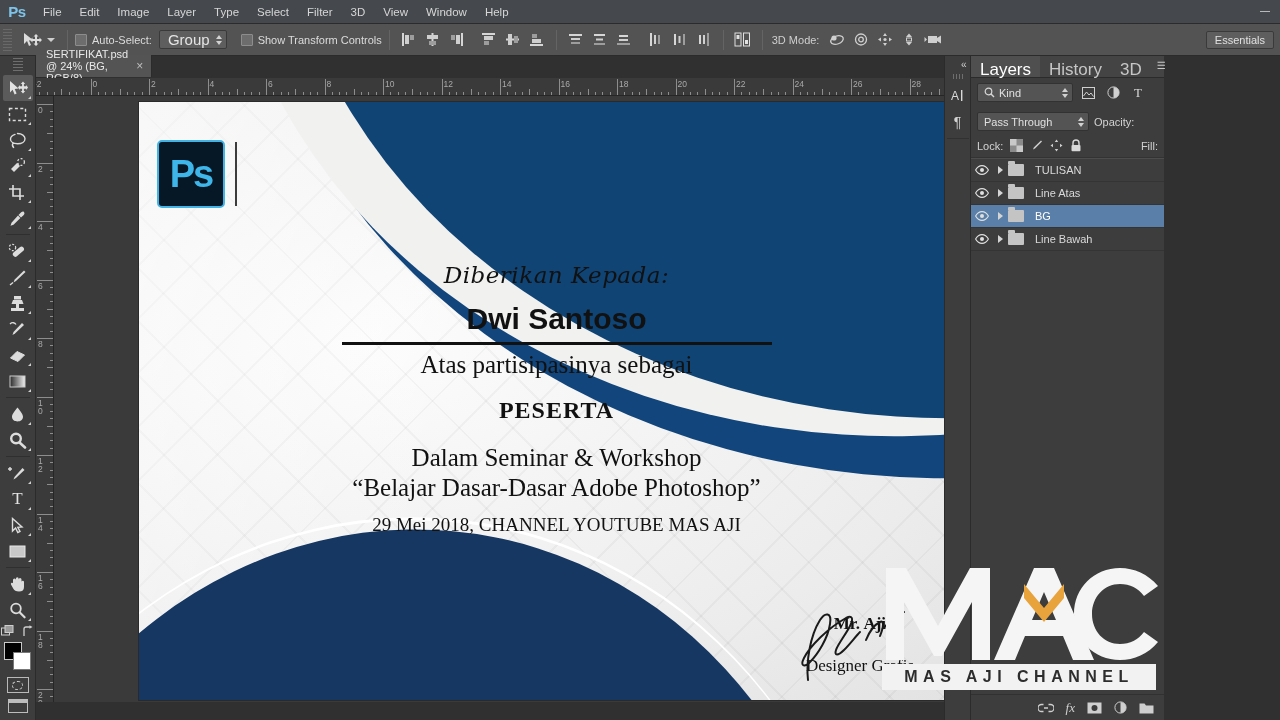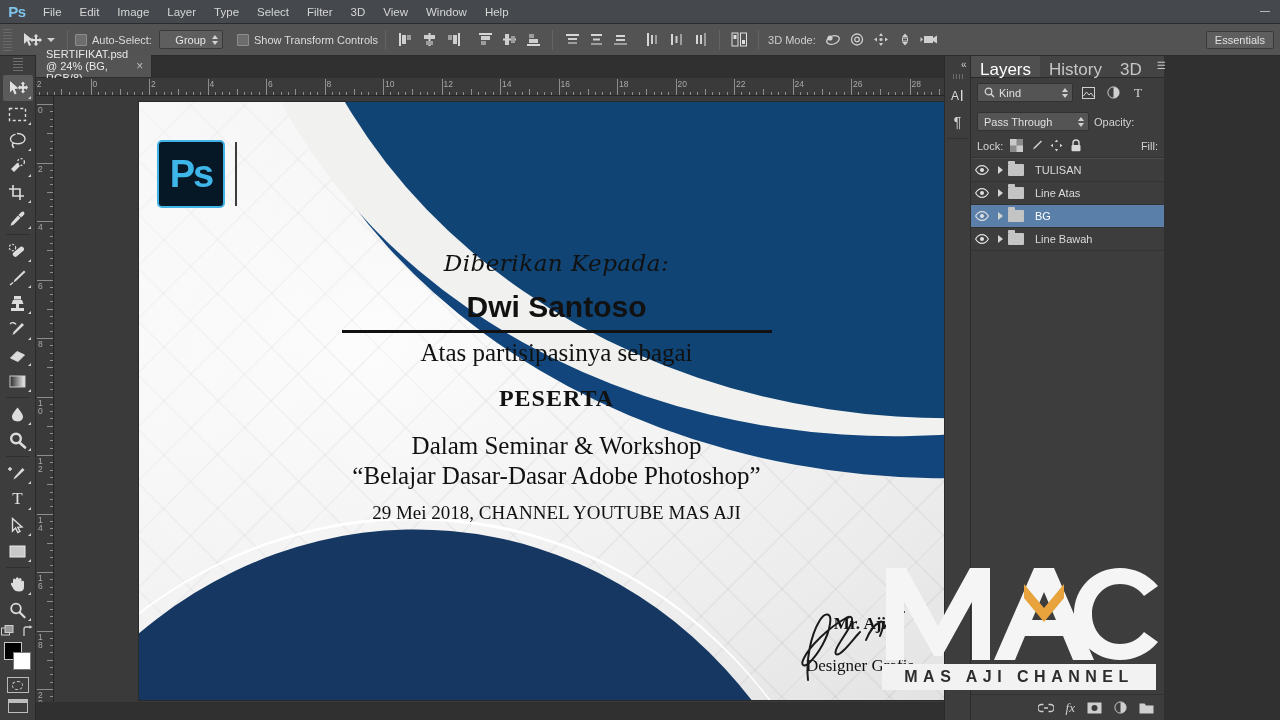--- a/index.html
+++ b/index.html
@@ -41,24 +41,24 @@
     background: repeating-linear-gradient(to bottom,#777 0 1px,transparent 1px 3px); opacity:.6; }
   .opt-sep { width: 1px; height: 20px; background: #414141; margin: 0 7px;
     border-right: 1px solid #646464; }
   .tool-preset { display: flex; align-items: center; gap: 4px; padding: 0 5px; }
   .tp-icon { width: 22px; height: 20px; display: flex; align-items: center; justify-content: center; }
   .caret-dn { width: 0; height: 0; border-left: 4px solid transparent;
     border-right: 4px solid transparent; border-top: 4px solid #cfcfcf; }
   .chk { width: 12px; height: 12px; background: #6d6d6d; border: 1px solid #8d8d8d; border-radius: 1px; }
   .opt-label { font-size: 11px; color: #dcdcdc; margin-left: 5px; }
   .opt-select {
-    display: flex; align-items: center; justify-content: flex-end;
+    display: flex; align-items: center; justify-content: space-between;
     height: 19px; min-width: 64px; padding: 0 4px 0 8px; margin-left: 7px;
     background: #5e5e5e; border: 1px solid #3a3a3a; border-radius: 2px;
-    color: #e4e4e4; font-size: 11px;
+    color: #e4e4e4; font-size: 15px;
   }
   .spin { display: flex; flex-direction: column; gap: 2px; margin-left: 6px; }
   .spin i { width: 0; height: 0; border-left: 3px solid transparent; border-right: 3px solid transparent; }
   .spin i.up { border-bottom: 4px solid #d2d2d2; }
   .spin i.dn { border-top: 4px solid #d2d2d2; }
   .align-btn { width: 24px; height: 22px; display: flex; align-items: center; justify-content: center; }
   .mode3d { font-size: 11px; color: #cfcfcf; margin: 0 6px 0 2px; }
   .essentials {
     margin-left: auto; display:flex; align-items:center; gap:6px;
     padding: 0 6px; font-size: 11px; color: #e0e0e0;
@@ -173,21 +173,21 @@
   .logo-div { width: 2px; height: 64px; background: #3c3c3c; }
   .logo-txt { line-height: 1; }
   .logo-txt .t1 { font-size: 27px; color: #222; font-family: "Liberation Sans", sans-serif; }
   .logo-txt .t2 { font-size: 30px; color: #111; font-weight: bold; margin-top: 3px;
     font-family: "Liberation Sans", sans-serif; letter-spacing: -.5px; }
 
   .cert-body { position: absolute; left: 0; right: 0; top: 140px; text-align: center; }
   .c-title { font-family: "Liberation Serif", serif; font-weight: bold; font-size: 46px;
     letter-spacing: 1px; color: #0d0d0d; }
   .c-script { font-family: "DejaVu Serif", serif; font-style: italic; font-size: 23px;
-    color: #111; margin-top: 8px; letter-spacing: .5px; }
+    color: #111; margin-top: 20px; letter-spacing: .5px; }
   .c-name { font-family: "Liberation Sans", sans-serif; font-weight: bold; font-size: 30px;
     color: #111; margin-top: 14px; }
   .c-rule { width: 430px; height: 3px; background: #111; margin: 6px auto 0; }
   .c-sub { font-family: "Liberation Serif", serif; font-size: 25px; color: #111; margin-top: 6px; }
   .c-role { font-family: "Liberation Serif", serif; font-weight: bold; font-size: 24px;
     color: #111; margin-top: 18px; letter-spacing: 1px; }
   .c-line1 { font-family: "Liberation Serif", serif; font-size: 25px; color: #111; margin-top: 20px; }
   .c-line2 { font-family: "Liberation Serif", serif; font-size: 25px; color: #111; margin-top: 2px; }
   .c-date { font-family: "Liberation Serif", serif; font-size: 19px; color: #111; margin-top: 12px; }
 

